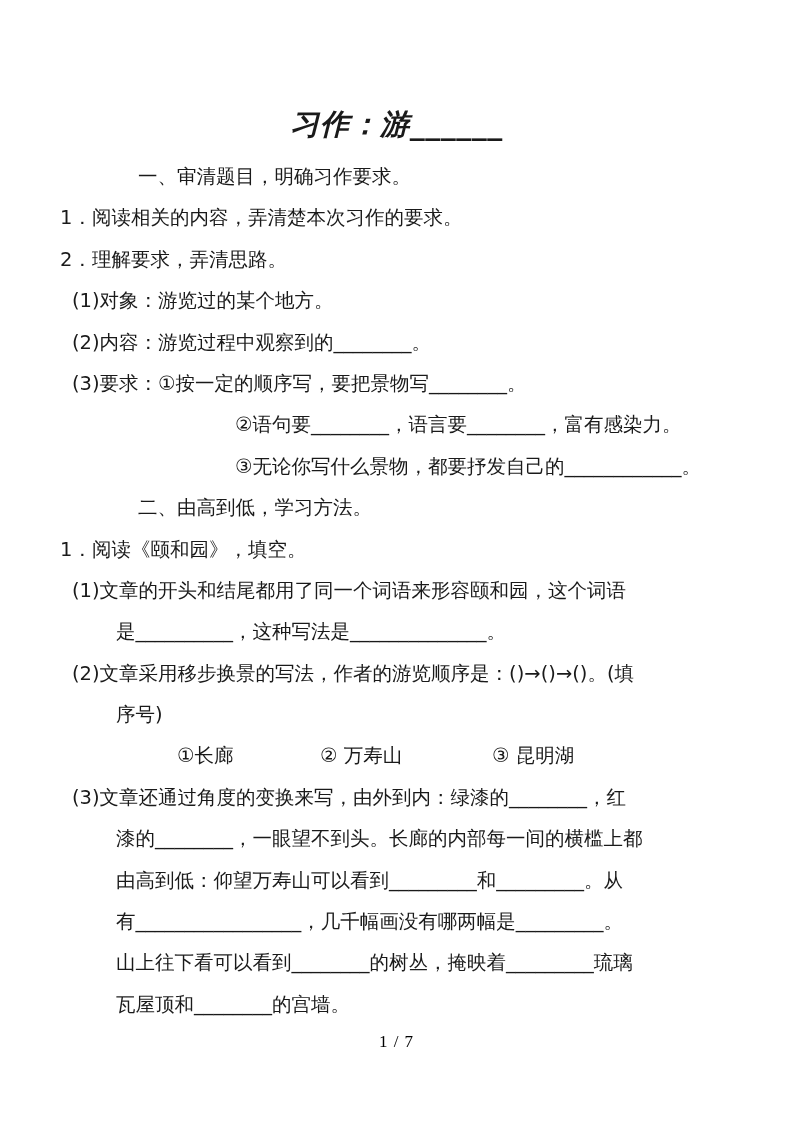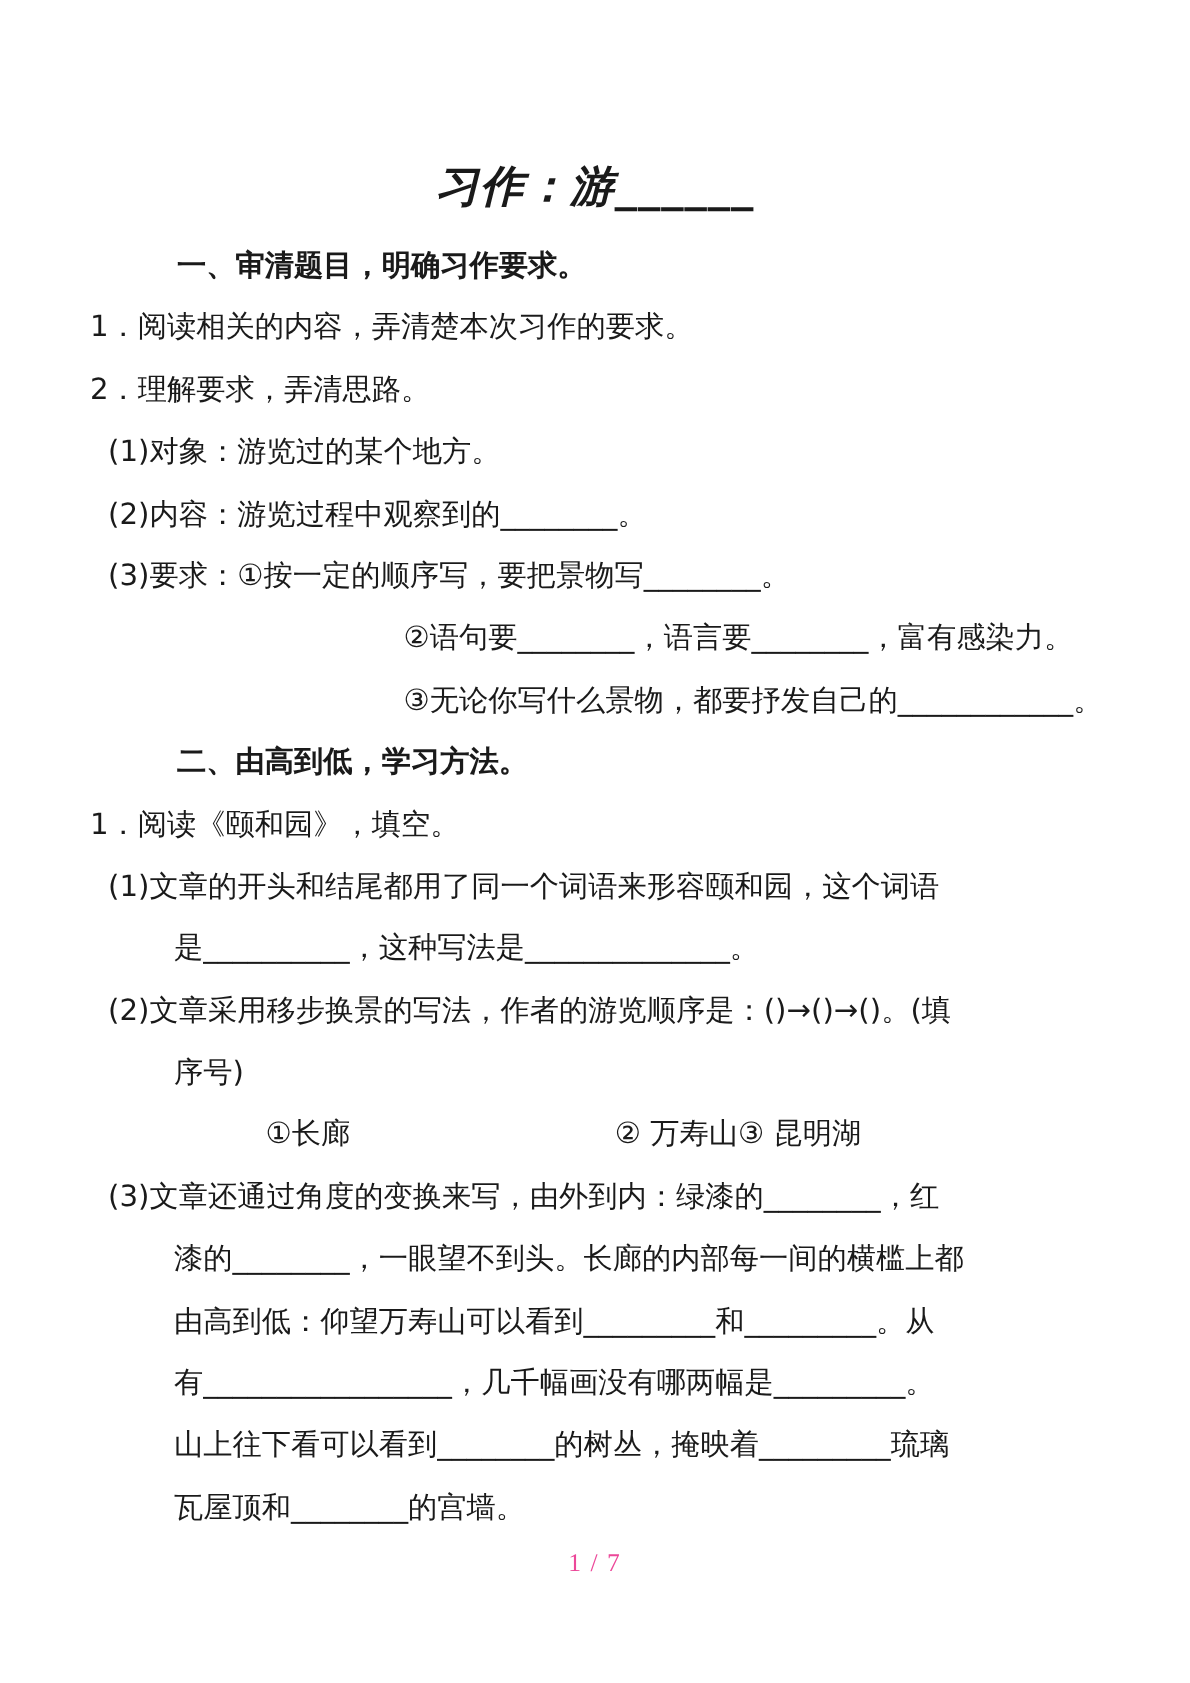--- a/index.html
+++ b/index.html
@@ -34,39 +34,39 @@
     top: 156px;
     left: 0;
     width: 100%;
   }
   .line {
     height: 41.4px;
     line-height: 41.4px;
     font-size: 19.5px;
     white-space: nowrap;
   }
-  .line.h1   { padding-left: 118px; font-weight: bold; }
+  .line.h1   { padding-left: 118px; font-weight: normal; margin-left: 20px; }
   .line.num  { padding-left: 60px; }
   .line.sub  { padding-left: 72px; }
   .line.cont { padding-left: 116px; }
-  .line.circ { padding-left: 235px; margin-left: 34px; }
+  .line.circ { padding-left: 235px; }
   .line.options { padding-left: 177px; }
   .line.options .opt { display: inline-block; }
   .line.options .opt:nth-child(1) { width: 143px; }
-  .line.options .opt:nth-child(2) { width: 172px; text-align: right; }
+  .line.options .opt:nth-child(2) { width: 172px; }
   .page-footer {
     position: absolute;
     top: 1030px;
     left: 0;
     width: 100%;
     text-align: center;
     font-family: "Liberation Serif", "DejaVu Serif", serif;
     font-size: 17px;
     line-height: 24px;
-    color: #ec4899;
+    color: #000000;
     letter-spacing: 1px;
   }
 </style>
 </head>
 <body>
 
 <div class="page">
   <div class="doc-title">习作：游______</div>
 
   <div class="doc-lines" id="doc-lines">

